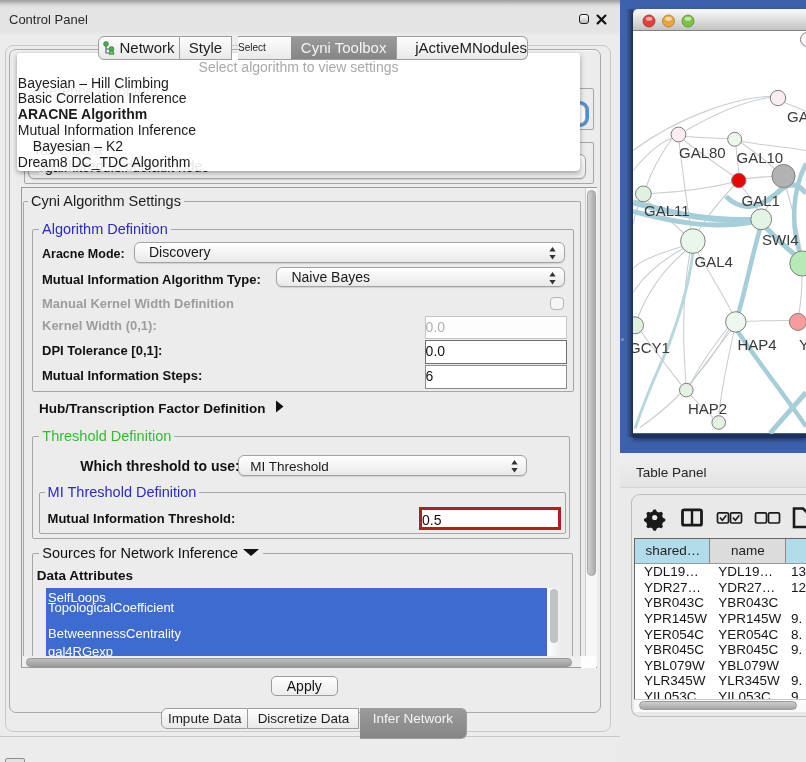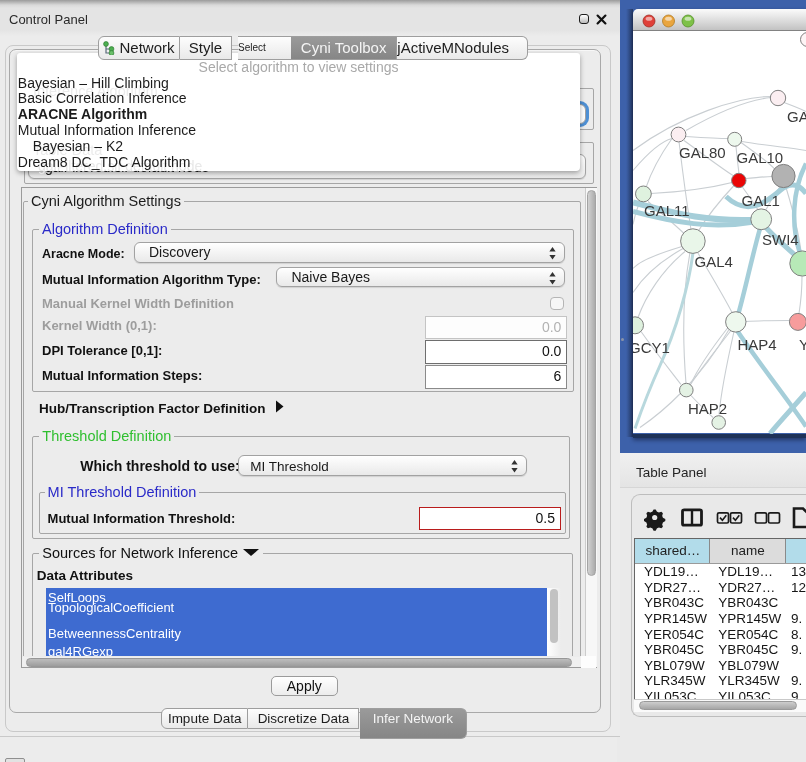--- a/index.html
+++ b/index.html
@@ -2,21 +2,21 @@
 <html><head><meta charset="utf-8">
 <style>
 *{box-sizing:border-box;margin:0;padding:0}
 html,body{width:806px;height:762px;overflow:hidden}
 body{font-family:"Liberation Sans",sans-serif;background:#ececec;position:relative}
 .abs{position:absolute}
 .lbl{font-size:13px;font-weight:bold;color:#111}
 .dis{color:#9d9d9d}
 .combo{position:absolute;background:linear-gradient(#ffffff,#e9e9e9);border:1px solid #a2a2a2;border-radius:6px;box-shadow:0 1px 1px rgba(0,0,0,0.12)}
 .combo .ctxt{position:absolute;left:16px;top:50%;transform:translateY(-50%);font-size:14px;color:#1a1a1a}
-.field{position:absolute;background:#fff;text-align:right;font-size:13.5px;color:#111;padding-right:8px}
+.field{position:absolute;background:#fff;font-size:13.5px;color:#111;padding-right:8px}
 .grp{position:absolute;border:1px solid #a6a6a6;border-radius:2px}
 .grp .gt{position:absolute;top:-9px;left:6px;background:#ececec;padding:0 3px;font-size:14.5px}
 </style></head>
 <body>
 
 <div class="abs" style="left:619px;top:0;width:187px;height:453px;background:#3d61aa"></div>
 <div class="abs" style="left:626px;top:9px;width:7px;height:428px;background:linear-gradient(90deg,#3d61aa,#263a66)"></div>
 <div class="abs" style="left:620.5px;top:337.5px;width:3px;height:3px;border-radius:50%;background:#8a93a8"></div>
 
 <div class="abs" style="left:633px;top:9px;width:173px;height:428.5px;border-radius:5px 0 0 0;box-shadow:0 2px 4px rgba(0,0,20,0.45)">
@@ -189,21 +189,21 @@
   <div id="toptabs">
       <div class="abs" style="z-index:10;left:98px;top:36px;width:82px;height:24px;border:1px solid #9e9e9e;border-left:1px solid #9e9e9e;border-radius:6px 0 0 6px;background:linear-gradient(#fdfdfd,#e9e9e9);color:#1d1d1d;font-size:15px;text-align:center;line-height:22px"><svg width="13" height="14" viewBox="0 0 13 14" style="vertical-align:-2px;margin-right:3px">
           <path d="M3,4 V12 H7 M3,8 H7" stroke="#5a6b7a" stroke-width="1.2" fill="none"></path>
           <circle cx="3" cy="3" r="2.4" fill="#4caf50" stroke="#2e7d32" stroke-width="0.7"></circle>
           <circle cx="8.5" cy="8" r="2.4" fill="#4caf50" stroke="#2e7d32" stroke-width="0.7"></circle>
           <circle cx="8.5" cy="12" r="2.4" fill="#6abf69" stroke="#2e7d32" stroke-width="0.7"></circle>
         </svg>Network</div>
       <div class="abs" style="z-index:10;left:180px;top:36px;width:52px;height:24px;border:1px solid #9e9e9e;border-left:none;border-radius:0;background:linear-gradient(#fdfdfd,#e9e9e9);color:#1d1d1d;font-size:15px;text-align:center;line-height:22px">Style</div>
       <div class="abs" style="z-index:10;left:238px;top:36px;width:59px;height:24px;border:1px solid #9e9e9e;border-left:none;border-radius:0;background:linear-gradient(#fdfdfd,#e9e9e9);color:#1d1d1d;font-size:10px;text-align:left;line-height:22px">Select</div>
       <div class="abs" style="z-index:10;left:291px;top:36px;width:106.30000000000001px;height:24px;border:1px solid #9e9e9e;border-left:none;border-radius:0;background:linear-gradient(#9a9a9a,#868686);color:#f4f4f4;font-size:15px;text-align:center;line-height:22px">Cyni Toolbox</div>
-      <div class="abs" style="z-index:10;left:397.3px;top:36px;width:130.7px;height:24px;border:1px solid #9e9e9e;border-left:none;border-radius:0 6px 6px 0;background:linear-gradient(#fdfdfd,#e9e9e9);color:#1d1d1d;font-size:15px;text-align:left;line-height:22px">jActiveMNodules</div>
+      <div class="abs" style="z-index:10;left:397.3px;top:36px;width:130.7px;height:24px;border:1px solid #9e9e9e;border-left:none;border-radius:0 6px 6px 0;background:linear-gradient(#fdfdfd,#e9e9e9);color:#1d1d1d;font-size:15px;text-align:right;line-height:22px">jActiveMNodules</div>
     </div>
 
   <div class="abs" style="left:4.5px;top:45px;width:606.5px;height:687px;border:1px solid #c9c9c9;border-radius:8px;background:#ececec"></div>
   <div class="abs" style="left:8.5px;top:49px;width:592.5px;height:664px;border:1px solid #a9a9a9;border-radius:7px;background:#ececec;box-shadow:inset 0 1px 0 rgba(255,255,255,0.6)"></div>
 
   <div class="grp" style="left:24px;top:87.7px;width:569.5px;height:42px">
       <span class="gt" style="color:#444">Inference Algorithm</span>
     </div>
   <div class="abs" style="left:32px;top:104px;width:554px;height:19.5px;background:#fff;border:1px solid #a2a2a2;border-radius:6px;box-shadow:0 0 0 3px #4f90d4"></div>
   <div class="grp" style="left:24px;top:142.3px;width:569.5px;height:42px">
@@ -256,21 +256,21 @@
         <div class="combo" style="left:215.6px;top:267.3px;width:289.4px;height:20.5px">
           <span class="ctxt" style="left:11.6px;font-size:13.5px">MI Threshold</span>
           <svg class="abs" style="right:7px;top:3.2px" width="9" height="14.5" viewBox="0 0 10 16">
             <path d="M5,1 L8.5,6 H1.5 Z M5,15 L1.5,10 H8.5 Z" fill="#333"></path>
           </svg>
         </div>
         <div class="grp" style="left:16.6px;top:304px;width:527.4px;height:41.5px">
           <span class="gt" style="color:#2a2ac8;left:5px">MI Threshold Definition</span>
         </div>
         <div class="abs lbl" style="left:25.6px;top:322.5px">Mutual Information Threshold:</div>
-        <div class="field" style="left:397px;top:318.6px;width:142px;height:23.7px;border:1px solid #b91c1c;line-height:21px;font-size:14px;padding-right:5px">0.5</div>
+        <div class="field" style="left:397px;top:318.6px;width:142px;height:23.7px;border:3px solid #b91c1c;line-height:21px;font-size:14px;padding-right:5px">0.5</div>
         <div class="grp" style="left:10.3px;top:364.5px;width:540.7px;height:115px">
           <span class="gt" style="color:#111;left:6px">Sources for Network Inference <svg width="18" height="9" viewBox="0 0 18 9" style="vertical-align:1px">
               <path d="M1,1 L17,1 L9,8 Z" fill="#111"></path>
             </svg></span>
         </div>
         <div class="abs lbl" style="left:14.7px;top:379.5px;font-size:13.5px">Data Attributes</div>
         <div class="abs" style="left:24px;top:399.5px;width:500.5px;height:69px;background:#3e6bd0"></div>
         <div class="abs" style="left:26px;top:401.79999999999995px;font-size:13px;color:#fff">SelfLoops</div>
         <div class="abs" style="left:26px;top:412px;font-size:13px;color:#fff">TopologicalCoefficient</div>
         <div class="abs" style="left:26px;top:437.99999999999994px;font-size:13px;color:#fff">BetweennessCentrality</div>

